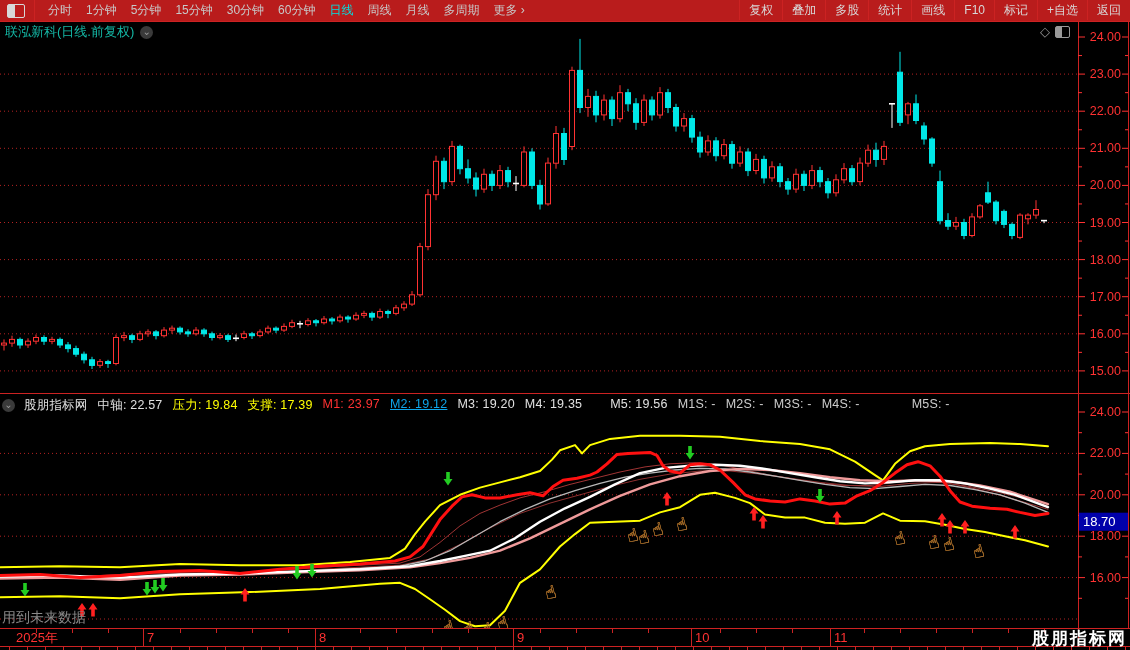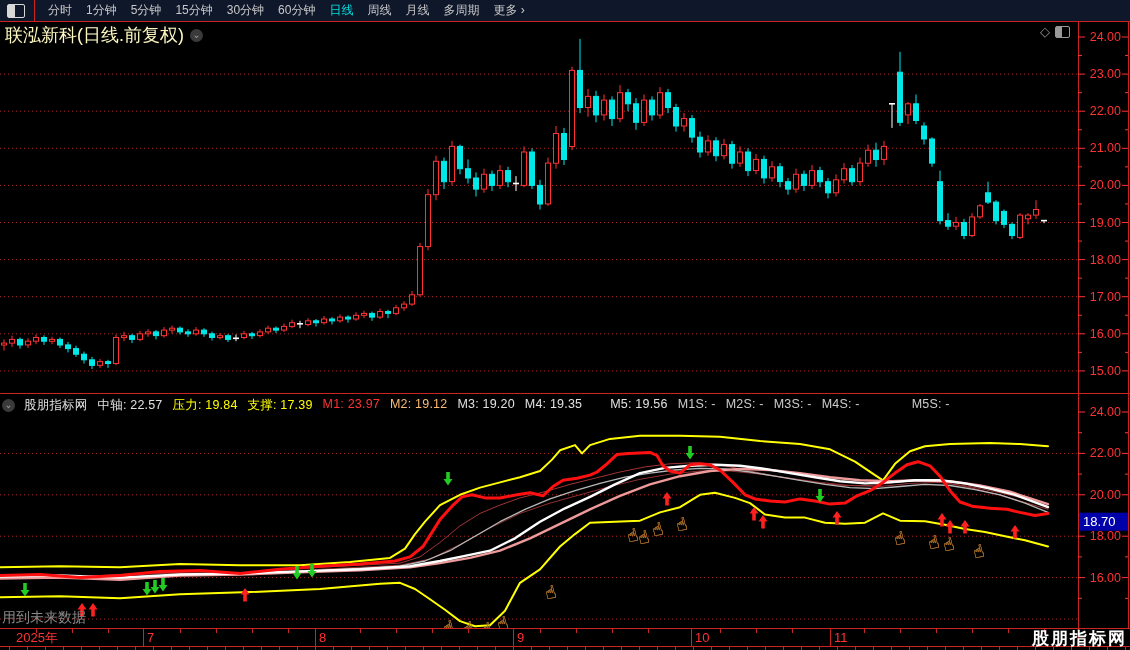--- a/index.html
+++ b/index.html
@@ -1,31 +1,31 @@
 <!DOCTYPE html>
 <html><head>
 <meta charset="utf-8">
 <style>
   html,body{margin:0;padding:0;background:#000;}
   #screen{position:relative;width:1130px;height:650px;background:#000;overflow:hidden;
           font-family:"Liberation Sans","DejaVu Sans",sans-serif;}
   
   .toolbar{position:absolute;left:0;top:0;width:1130px;height:21px;display:flex;align-items:center;
-           border-bottom:1px solid #c22;background:#0f172a;z-index:20;}
+           border-bottom:1px solid #c22;background:#b91c1c;z-index:20;}
   .win-icon{display:inline-block;width:16px;height:12px;border:1px solid #d8d8d8;border-radius:2px;
             margin:0 9px 0 7px;background:linear-gradient(90deg,#d8d8d8 0 45%,transparent 45%);}
   .tsep{width:1px;height:21px;background:#c22;margin-right:6px;}
   .titem{color:#c8c8c8;font-size:12px;padding:0 7px;cursor:default;white-space:nowrap;}
   .titem.active{color:#00e0e0;}
   .rgroup{margin-left:auto;display:flex;height:21px;}
   .rbtn{color:#d8d8d8;font-size:12px;padding:0 9px;border-left:1px solid #c22;height:20px;
         line-height:20px;white-space:nowrap;}
   
   .title-row{position:absolute;left:5px;top:23px;z-index:15;display:flex;align-items:center;gap:6px;}
-  .stock-title{color:#fef9c3;font-size:18px;}
+  .stock-title{color:#14b8a6;font-size:13px;}
   .circle-icon{display:inline-block;width:13px;height:13px;border-radius:50%;background:#3a3a3a;
                color:#9a9a9a;font-size:10px;line-height:11px;text-align:center;}
   .corner-icons{position:absolute;left:1040px;top:24px;z-index:15;display:flex;align-items:center;gap:5px;color:#999;}
   .diamond-glyph{font-size:13px;}
   .panel-glyph{display:inline-block;width:13px;height:10px;border:1.5px solid #999;border-radius:2px;
                background:linear-gradient(90deg,#999 0 45%,transparent 45%);}
   
   .ind-row{position:absolute;left:2px;top:397px;z-index:15;display:flex;align-items:center;gap:9px;
            font-size:12.5px;white-space:nowrap;}
   .ind-field{letter-spacing:.2px;}
@@ -49,20 +49,31 @@
         <span class="titem">1分钟</span>
         <span class="titem">5分钟</span>
         <span class="titem">15分钟</span>
         <span class="titem">30分钟</span>
         <span class="titem">60分钟</span>
         <span class="titem active">日线</span>
         <span class="titem">周线</span>
         <span class="titem">月线</span>
         <span class="titem">多周期</span>
         <span class="titem">更多 ›</span>
+      </span>
+    <span class="rgroup">
+        <span class="rbtn">复权</span>
+        <span class="rbtn">叠加</span>
+        <span class="rbtn">多股</span>
+        <span class="rbtn">统计</span>
+        <span class="rbtn">画线</span>
+        <span class="rbtn">F10</span>
+        <span class="rbtn">标记</span>
+        <span class="rbtn">+自选</span>
+        <span class="rbtn">返回</span>
       </span>
   </div>
 
   <div class="title-row">
     <span class="stock-title"><span>联泓新科</span><span>(日线.前复权)</span></span>
     <span class="circle-icon">⌄</span>
   </div>
 
   <div class="corner-icons">
     <span class="diamond-glyph">◇</span>
@@ -592,21 +603,21 @@
     </svg>
 
   <div class="ind-row">
     <span class="circle-icon">⌄</span>
     <span style="display:flex;gap:10px;">
         <span class="ind-field" style="color: rgb(224, 224, 224);">股朋指标网</span>
         <span class="ind-field" style="color: rgb(224, 224, 224);">中轴: 22.57</span>
         <span class="ind-field" style="color: rgb(255, 255, 0);">压力: 19.84</span>
         <span class="ind-field" style="color: rgb(255, 255, 0);">支撑: 17.39</span>
         <span class="ind-field" style="color: rgb(255, 50, 50);">M1: 23.97</span>
-        <span class="ind-field" style="color: #fdba74;">M2: 19.12</span>
+        <span class="ind-field" style="color: #0ea5e9; text-decoration: underline;">M2: 19.12</span>
         <span class="ind-field" style="color: rgb(224, 224, 224);">M3: 19.20</span>
         <span class="ind-field" style="color: rgb(224, 224, 224);">M4: 19.35</span>
         <span class="ind-field" style="color: rgb(224, 224, 224); margin-left: 18px;">M5: 19.56</span>
         <span class="ind-field" style="color: rgb(204, 204, 204);">M1S: -</span>
         <span class="ind-field" style="color: rgb(204, 204, 204);">M2S: -</span>
         <span class="ind-field" style="color: rgb(204, 204, 204);">M3S: -</span>
         <span class="ind-field" style="color: rgb(204, 204, 204);">M4S: -</span>
         <span class="ind-field" style="color: rgb(204, 204, 204); margin-left: 42px;">M5S: -</span>
       </span>
   </div>

